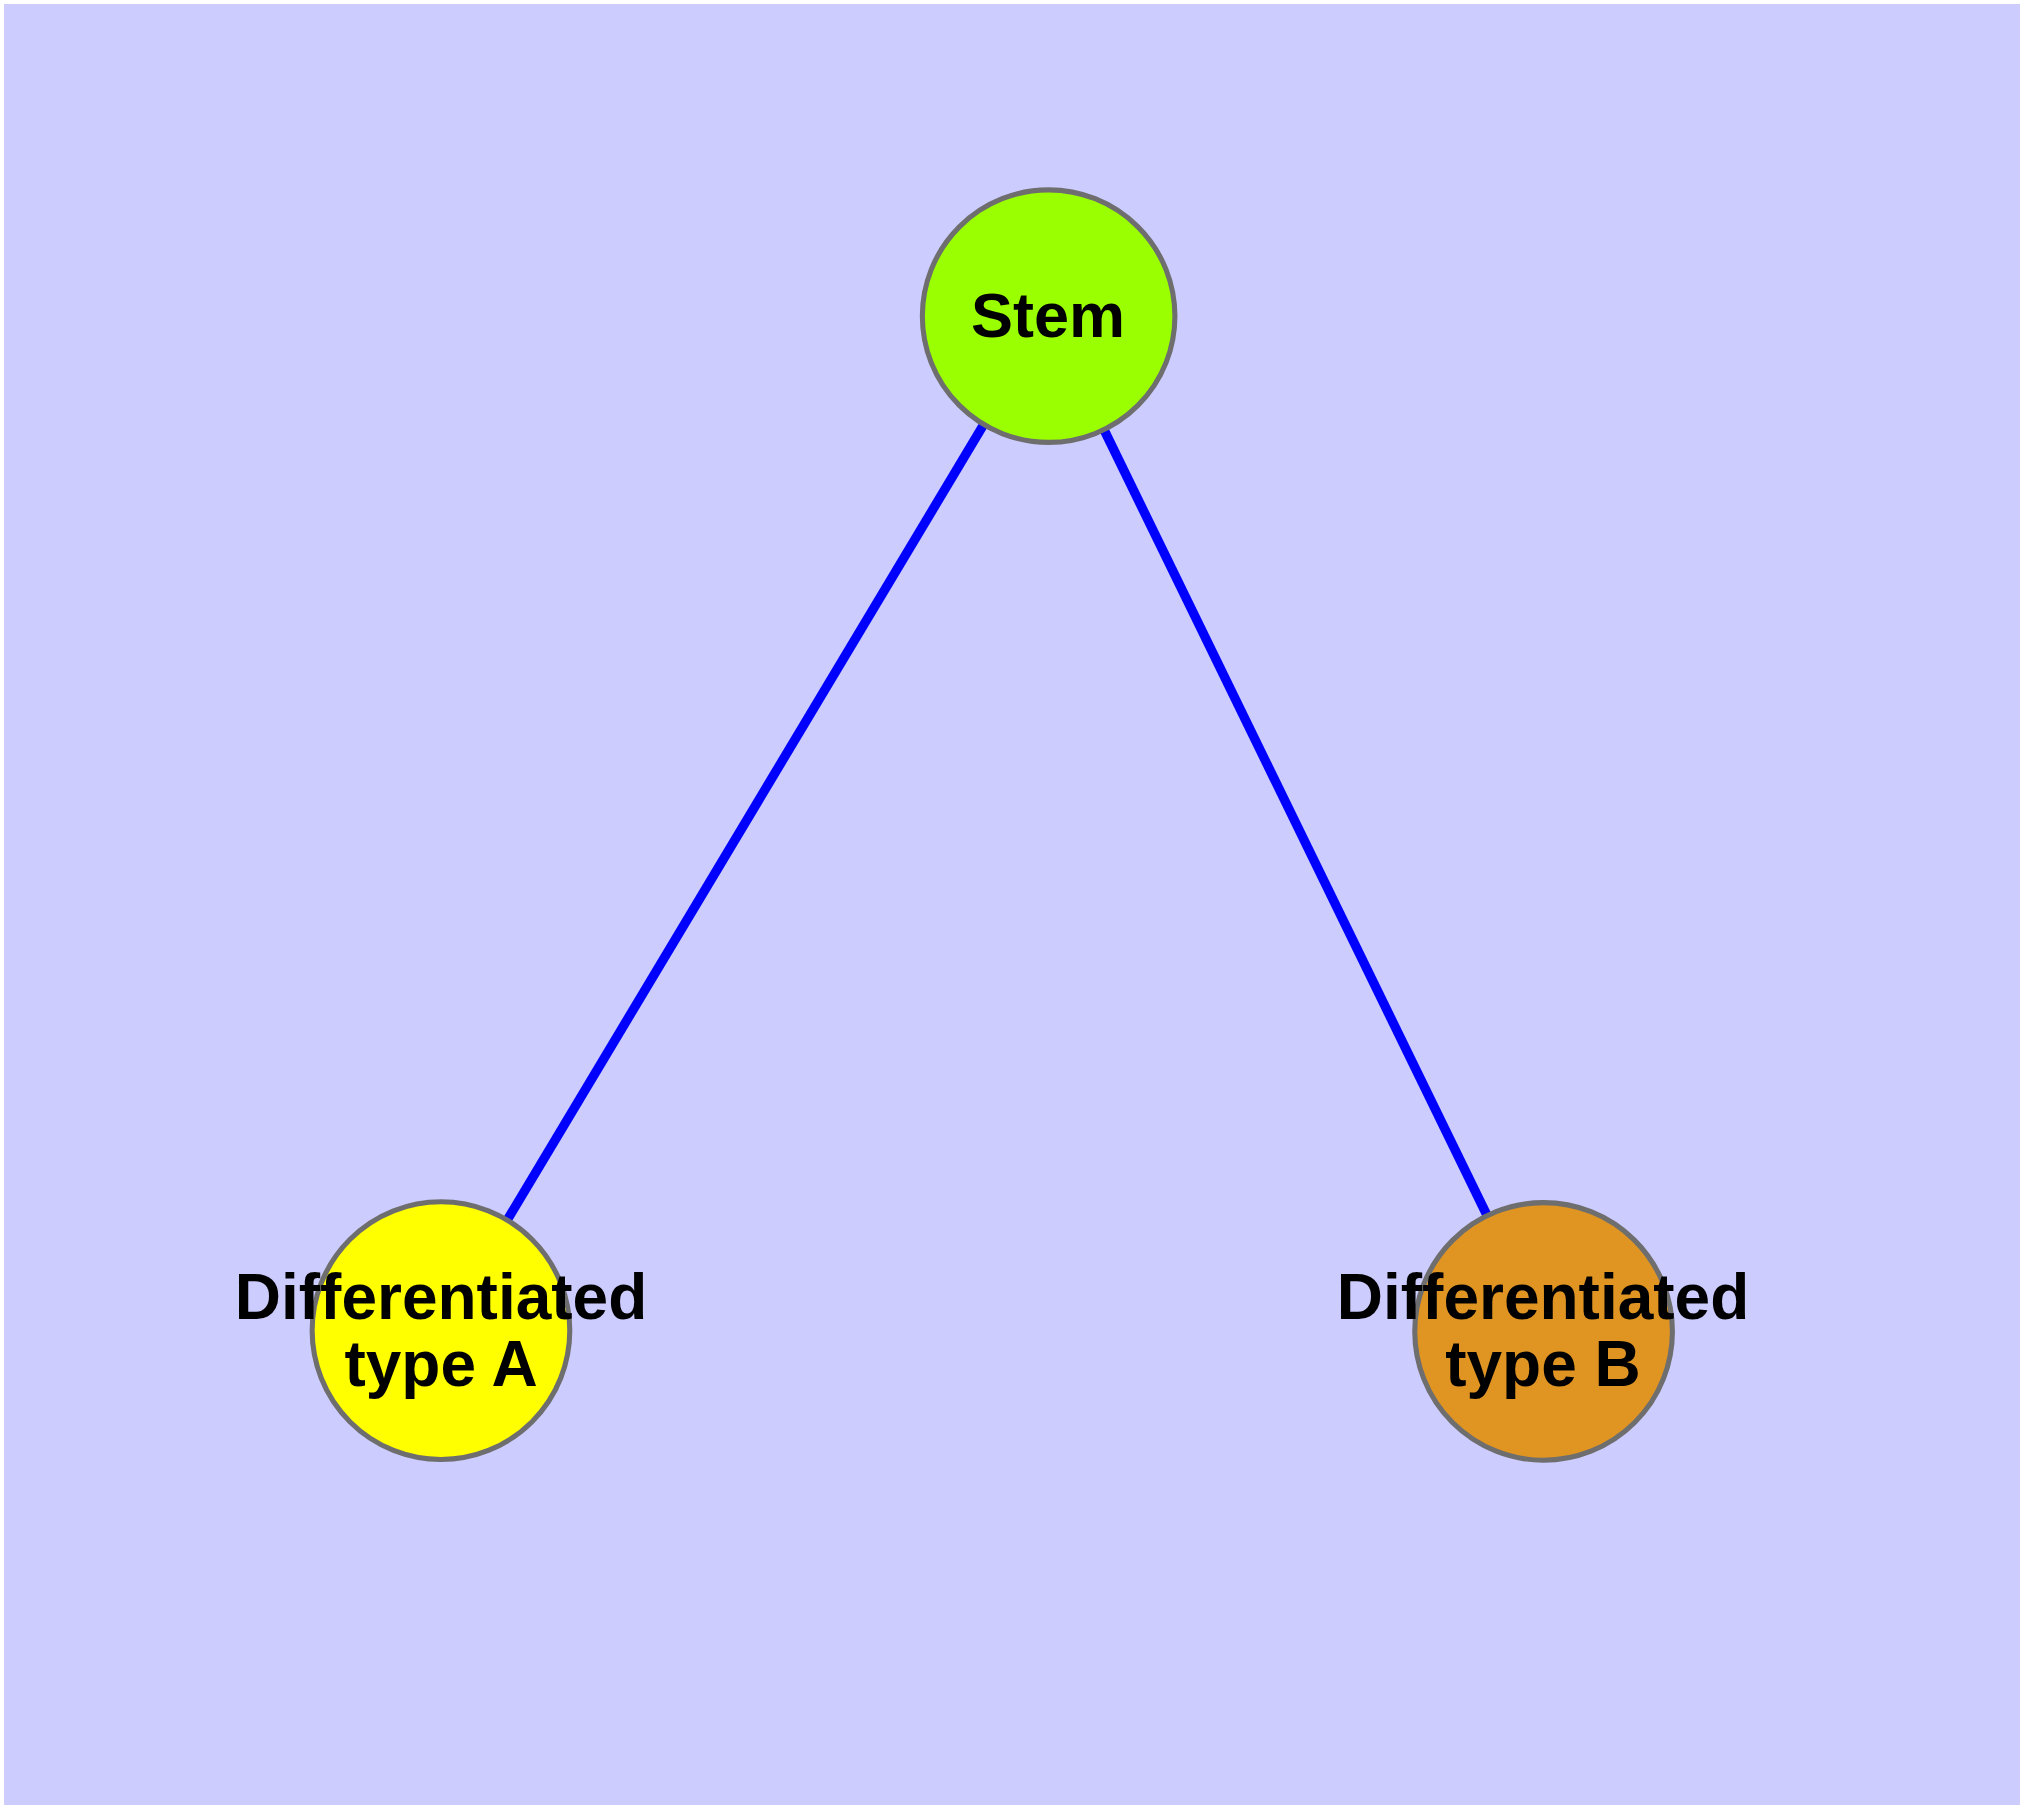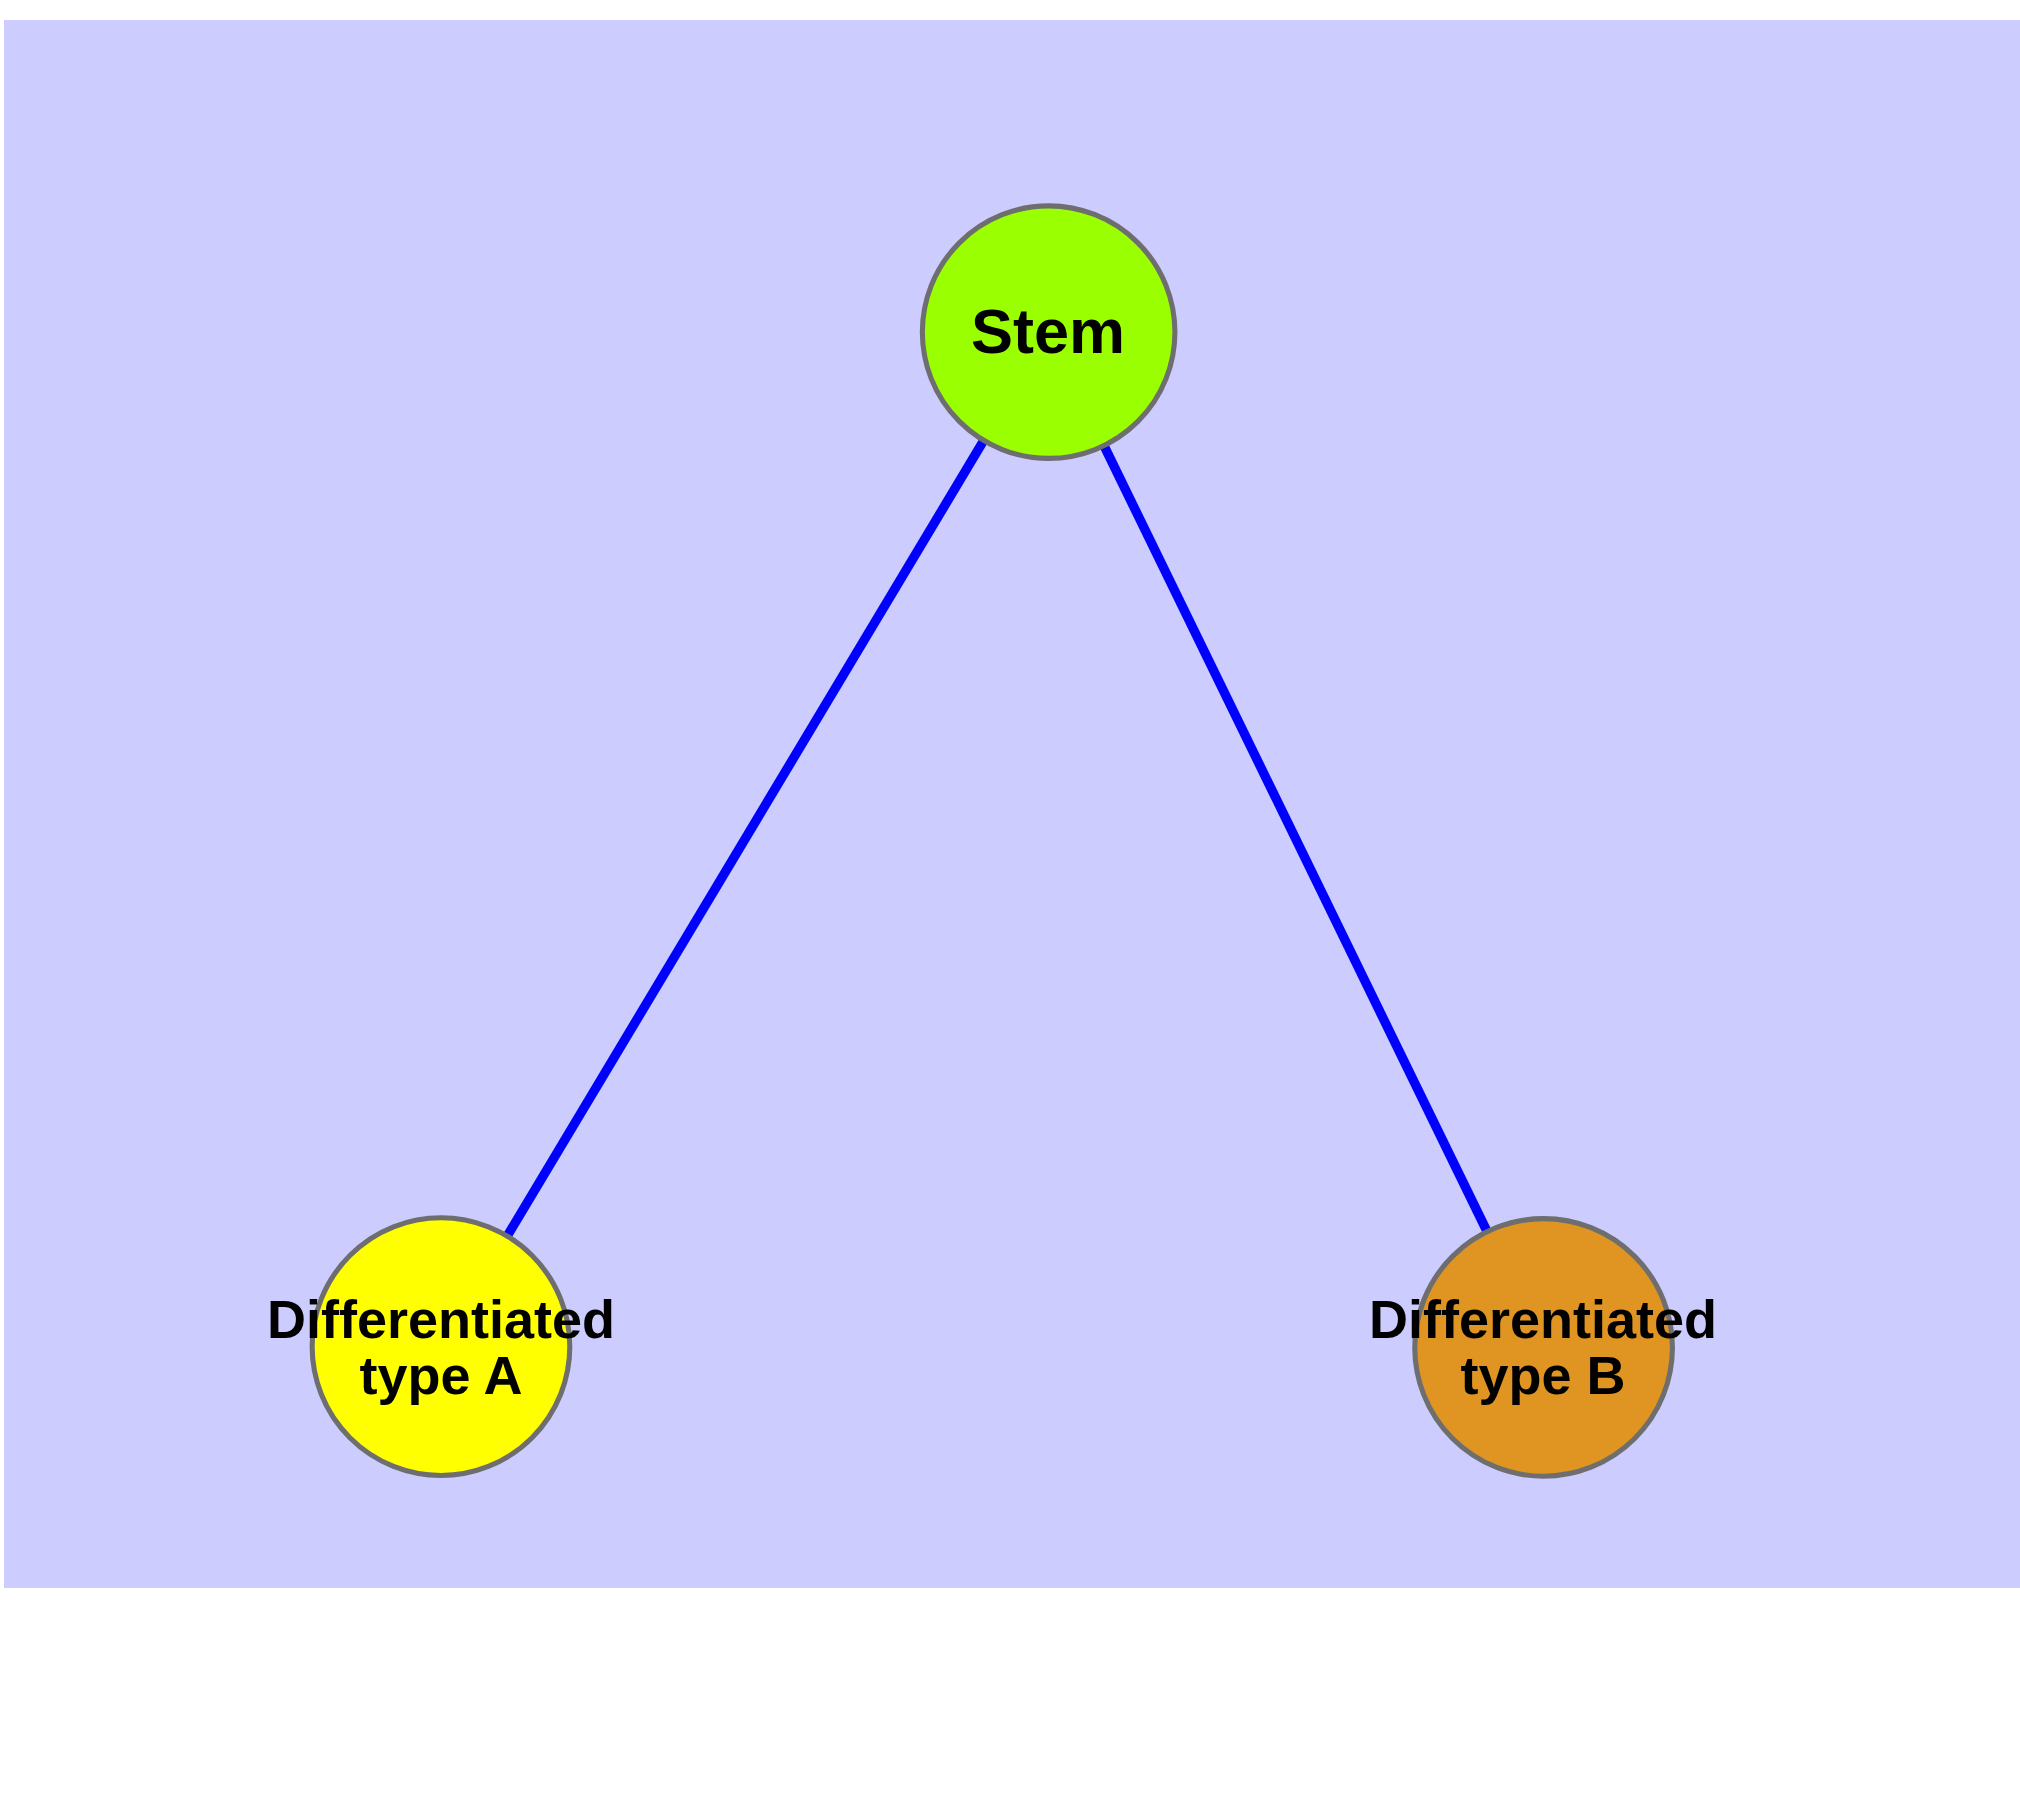--- a/index.html
+++ b/index.html
@@ -3,25 +3,24 @@
 <meta charset="utf-8">
 <style>
   html, body {
     margin: 0;
     padding: 0;
     background: #ffffff;
   }
   #canvas {
     position: relative;
     width: 2021px;
-    height: 1572px;
+    height: 1812px;
     background: #ffffff;
     overflow: hidden;
     font-family: "Liberation Sans", "DejaVu Sans", sans-serif;
-    margin-top: 16px;
   }
   #plot-bg {
     position: absolute;
     left: 4.2px;
     top: 4.2px;
     width: 2016px;
     height: 1801px;
     background: #ccccff;
   }
   #graph-svg {
@@ -35,21 +34,21 @@
     position: absolute;
     color: #000000;
     font-weight: bold;
     text-align: center;
     line-height: 1.04;
     white-space: pre;
     pointer-events: none;
     transform: translate(-50%, -50%);
   }
   .label-stem { font-size: 63px; }
-  .label-leaf { font-size: 54px; }
+  .label-leaf { font-size: 64px; }
 </style>
 </head>
 <body>
 
 <div id="canvas">
 
   <div id="plot-bg"></div>
 
   <svg id="graph-svg" viewBox="0 0 2384 2138">
     <g id="edges-layer">

